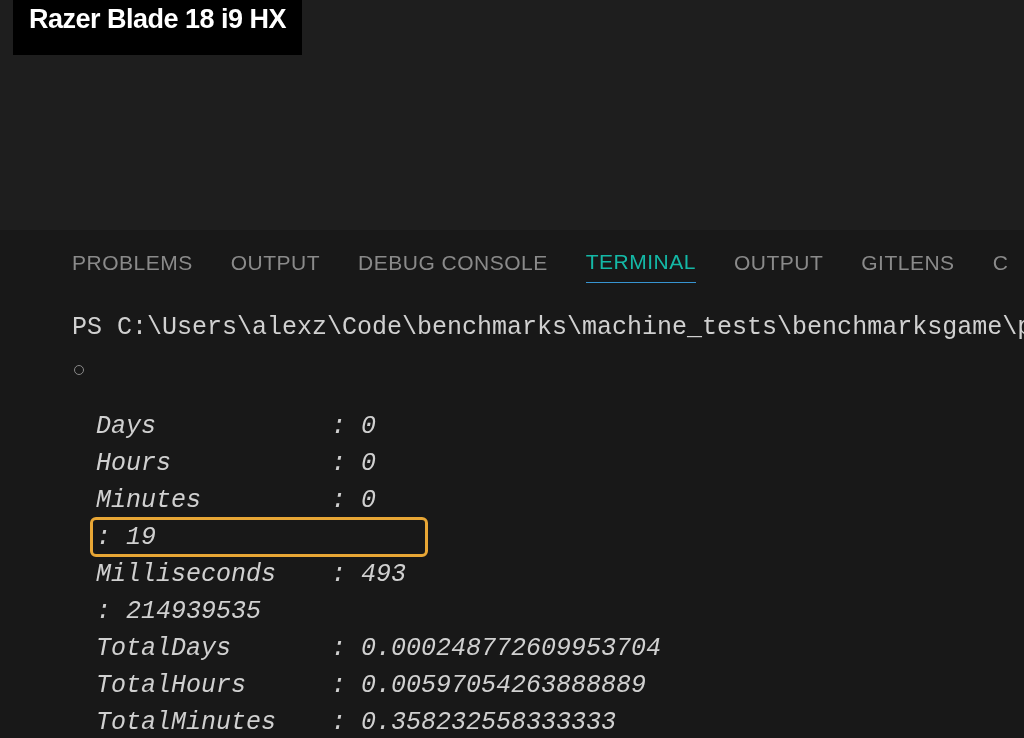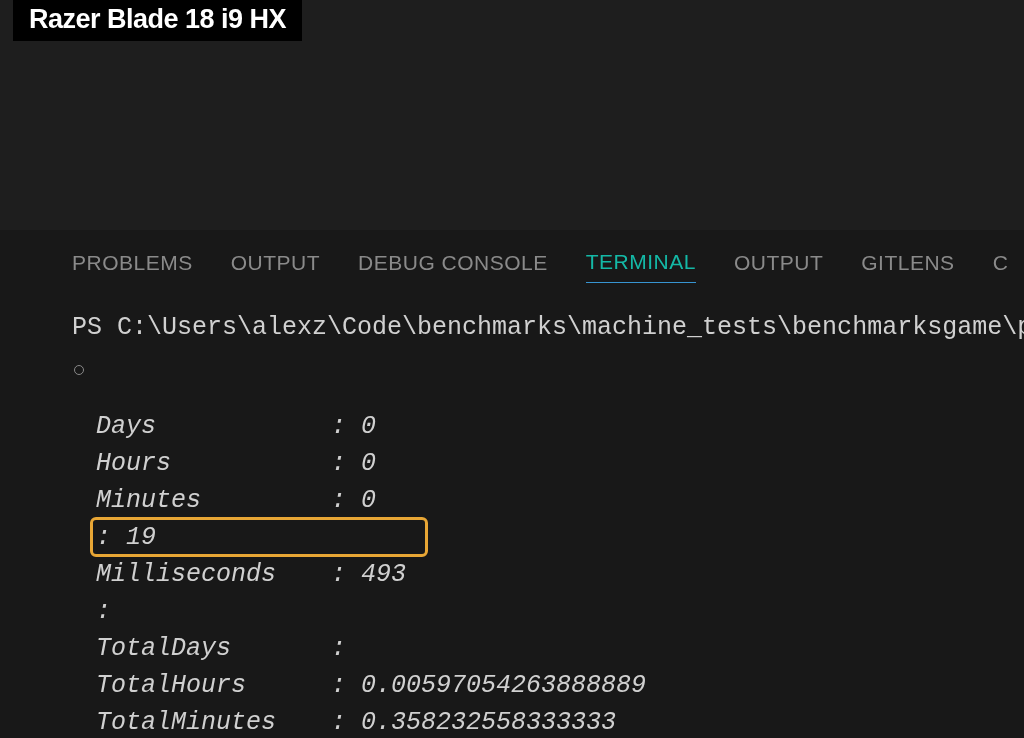--- a/index.html
+++ b/index.html
@@ -16,21 +16,21 @@
       position: relative;
     }
     .title-overlay {
       position: absolute;
       top: 0;
       left: 13px;
       background: #000;
       color: #fff;
       font-weight: 900;
       font-size: 27px;
-      padding: 4px 16px 6px 16px;
+      padding: 4px 16px 20px 16px;
       z-index: 10;
       font-family: "Arial Black", "Segoe UI", sans-serif;
       letter-spacing: -0.5px;
     }
     .editor-area {
       position: absolute;
       top: 0;
       left: 0;
       right: 0;
       height: 230px;
@@ -173,24 +173,26 @@
         <span class="result-colon">:</span>
         <span class="result-value">19</span>
       </div>
       <div class="result-row">
         <span class="result-label">Milliseconds</span>
         <span class="result-colon">:</span>
         <span class="result-value">493</span>
       </div>
       <div class="result-row">
         <span class="result-colon">:</span>
+        <span class="result-value">214939535</span>
       </div>
       <div class="result-row">
         <span class="result-label">TotalDays</span>
         <span class="result-colon">:</span>
+        <span class="result-value">0.000248772609953704</span>
       </div>
       <div class="result-row">
         <span class="result-label">TotalHours</span>
         <span class="result-colon">:</span>
         <span class="result-value">0.00597054263888889</span>
       </div>
       <div class="result-row">
         <span class="result-label">TotalMinutes</span>
         <span class="result-colon">:</span>
         <span class="result-value">0.358232558333333</span>

